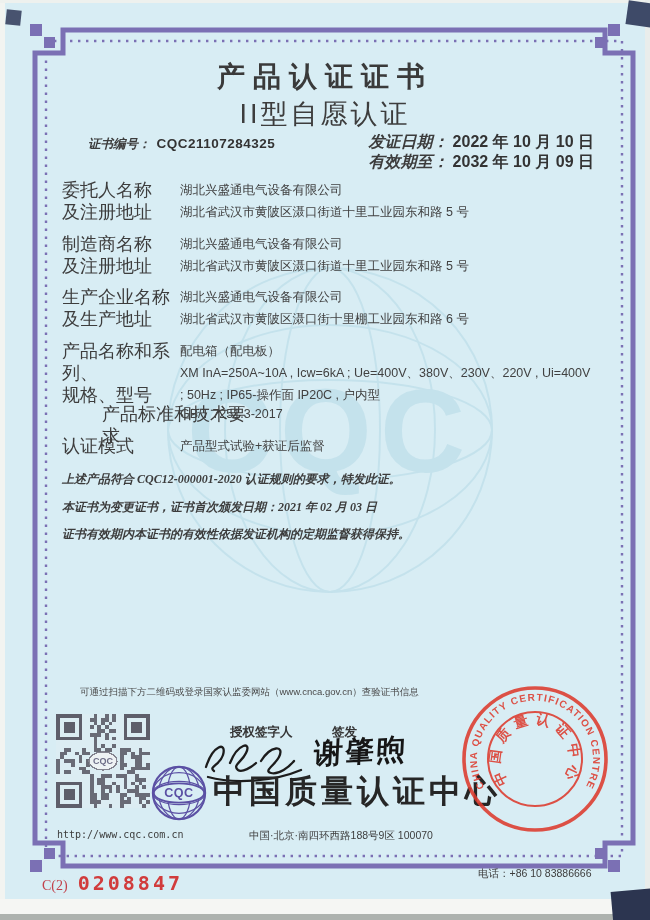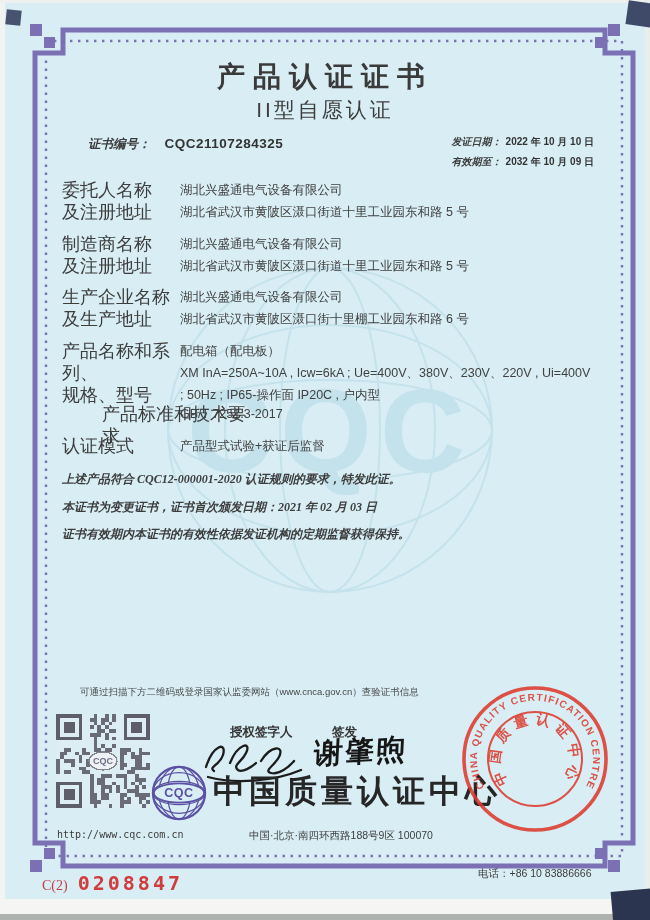--- a/index.html
+++ b/index.html
@@ -6,25 +6,25 @@
   body{width:650px;height:920px;background:#c9ccc9;font-family:"Liberation Sans","DejaVu Sans",sans-serif;}
   .page{position:relative;width:650px;height:920px;background:#d8edf4;overflow:hidden;}
   .abs{position:absolute;}
   .edge-left{left:0;top:0;bottom:0;width:5px;background:#f2f4f1;}
   .edge-top{left:0;top:0;right:0;height:3px;background:#eef1ee;}
   .edge-right{right:0;top:0;bottom:0;width:5px;background:#e9edeb;}
   .edge-bottom{left:0;right:0;bottom:0;height:21px;background:#f5f6f3;}
   .edge-bottom-line{left:0;right:0;bottom:0;height:6px;background:#adb2ae;}
   .corner{background:#3e4a68;}
   .title{left:0;right:0;top:58px;text-align:center;font-size:28px;font-weight:bold;letter-spacing:8px;color:#3a3a3a;}
-  .subtitle{left:0;right:0;top:96px;text-align:center;font-size:21px;letter-spacing:3px;color:#3d3d3d;}
+  .subtitle{left:0;right:0;top:96px;text-align:center;font-size:27px;letter-spacing:3px;color:#3d3d3d;}
   .kai{font-family:"Liberation Serif","DejaVu Serif",serif;font-style:italic;font-weight:600;color:#3c3c3c;}
   .certno{left:88px;top:136px;font-size:12.5px;}
-  .certno .val{font-style:normal;font-family:"Liberation Sans","DejaVu Sans",sans-serif;font-size:13.5px;color:#333;margin-left:14px;letter-spacing:0.5px;}
-  .dates{right:56px;top:132px;font-size:10px;line-height:20px;text-align:right;}
+  .certno .val{font-style:normal;font-family:"Liberation Sans","DejaVu Sans",sans-serif;font-size:13.5px;color:#333;margin-left:6px;letter-spacing:0.5px;}
+  .dates{right:56px;top:132px;font-size:16px;line-height:20px;text-align:right;}
   .dates .val{font-style:normal;font-family:"Liberation Sans","DejaVu Sans",sans-serif;font-weight:600;color:#333;margin-left:4px;}
   .row{left:0;right:0;}
   .flabel{position:absolute;left:62px;width:120px;font-size:18px;font-weight:normal;color:#3d3d3d;line-height:22px;}
   .fvalue{position:absolute;left:180px;width:414px;font-size:12.5px;color:#414141;line-height:22px;}
   .decl{left:62px;top:466px;width:520px;font-size:12px;line-height:27.5px;font-weight:600;}
   .note{left:80px;right:60px;top:686px;text-align:left;font-size:9.5px;color:#494949;}
   .siglabel{font-size:12.5px;font-weight:bold;color:#353535;}
   .signame{left:314px;top:732px;font-size:29px;font-weight:600;color:#161616;transform:rotate(-3deg) skewX(-6deg);letter-spacing:2px;}
   .orgname{left:213px;top:770px;font-size:32px;font-weight:600;letter-spacing:4px;color:#262626;}
   .footer{font-size:10.5px;color:#3d3d3d;}

